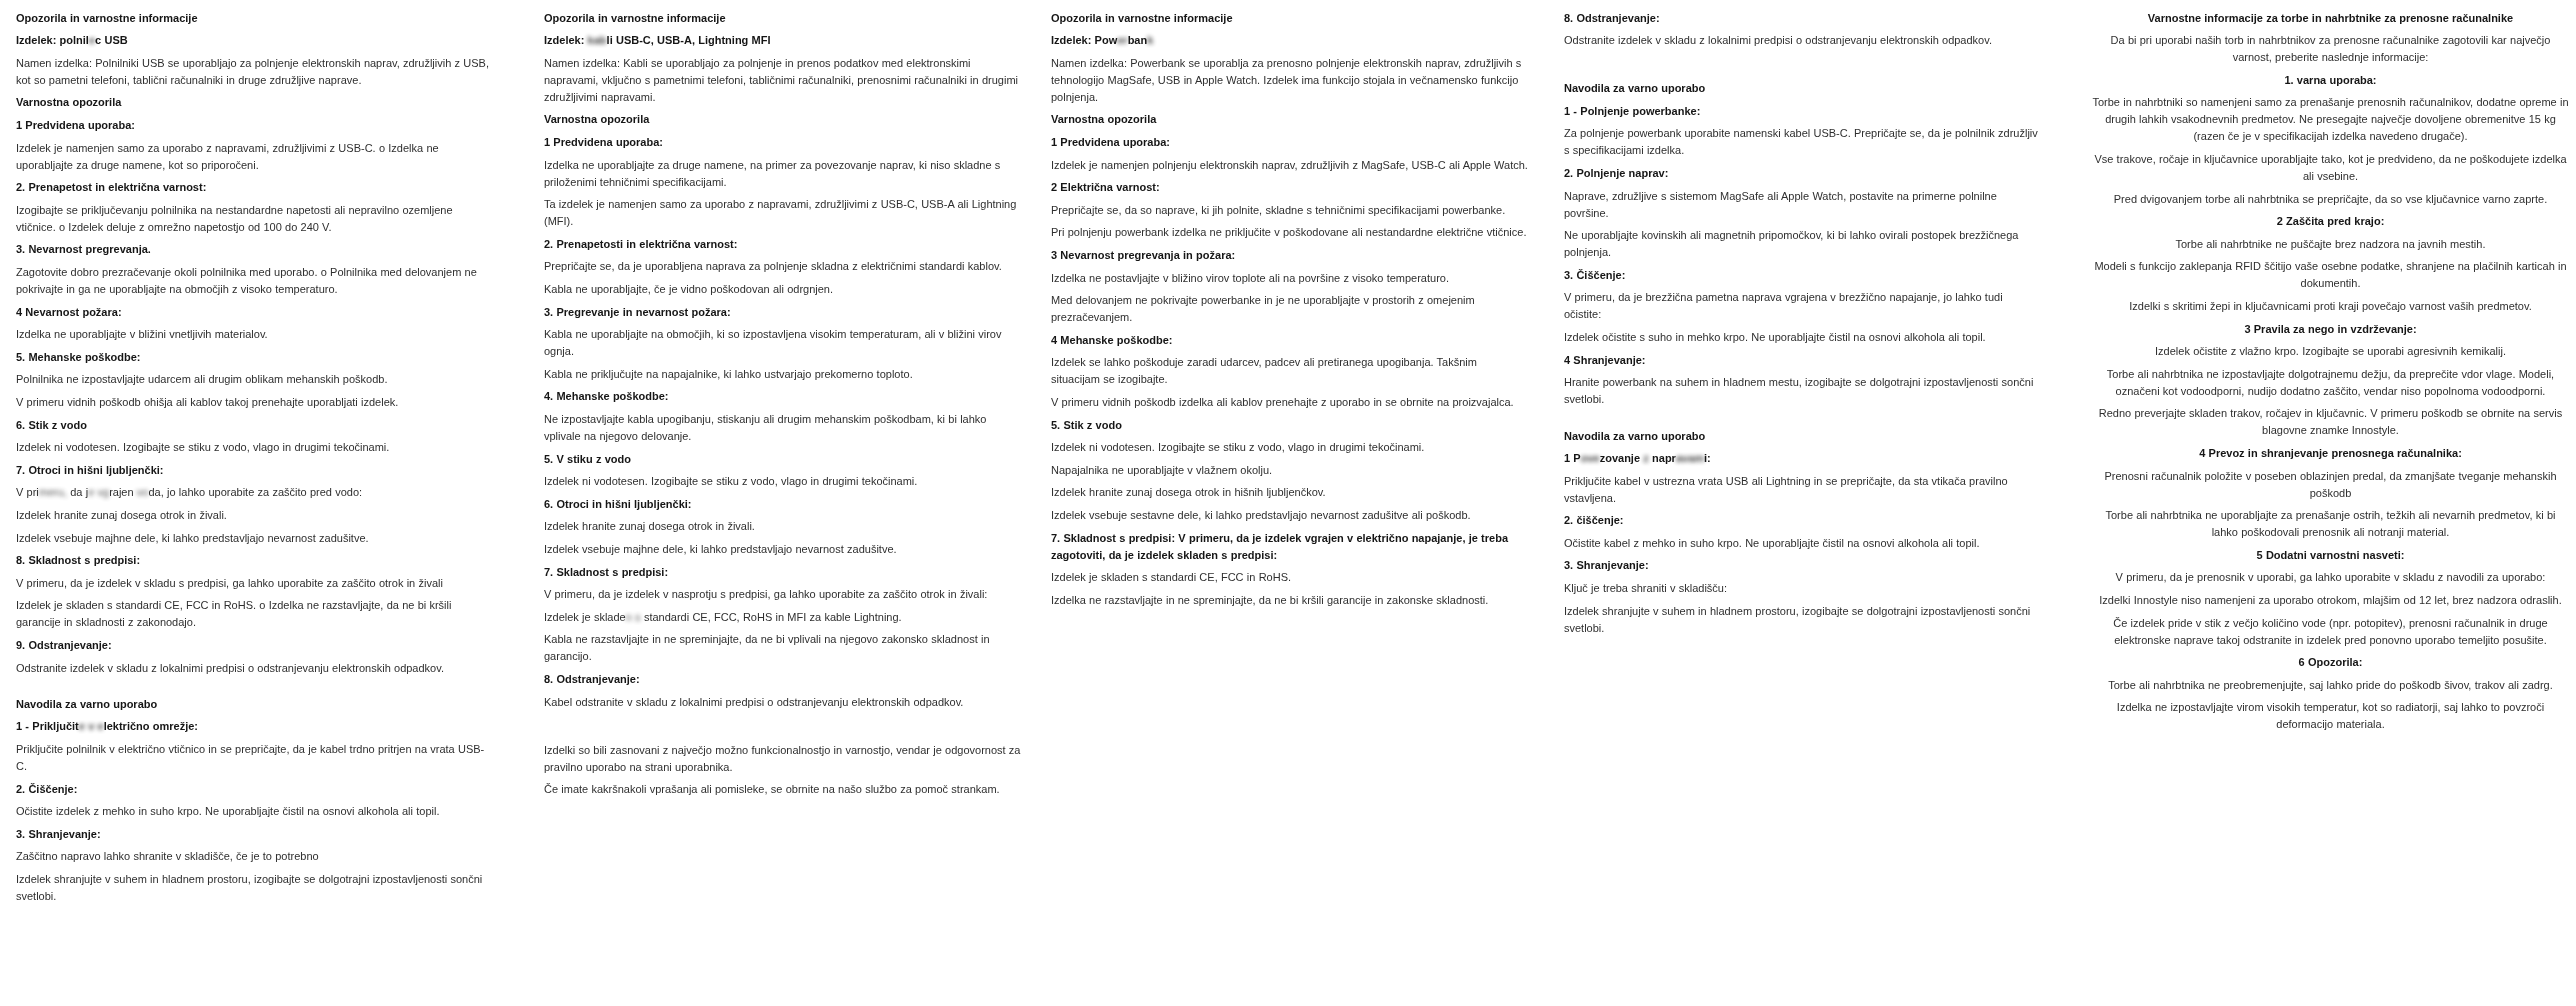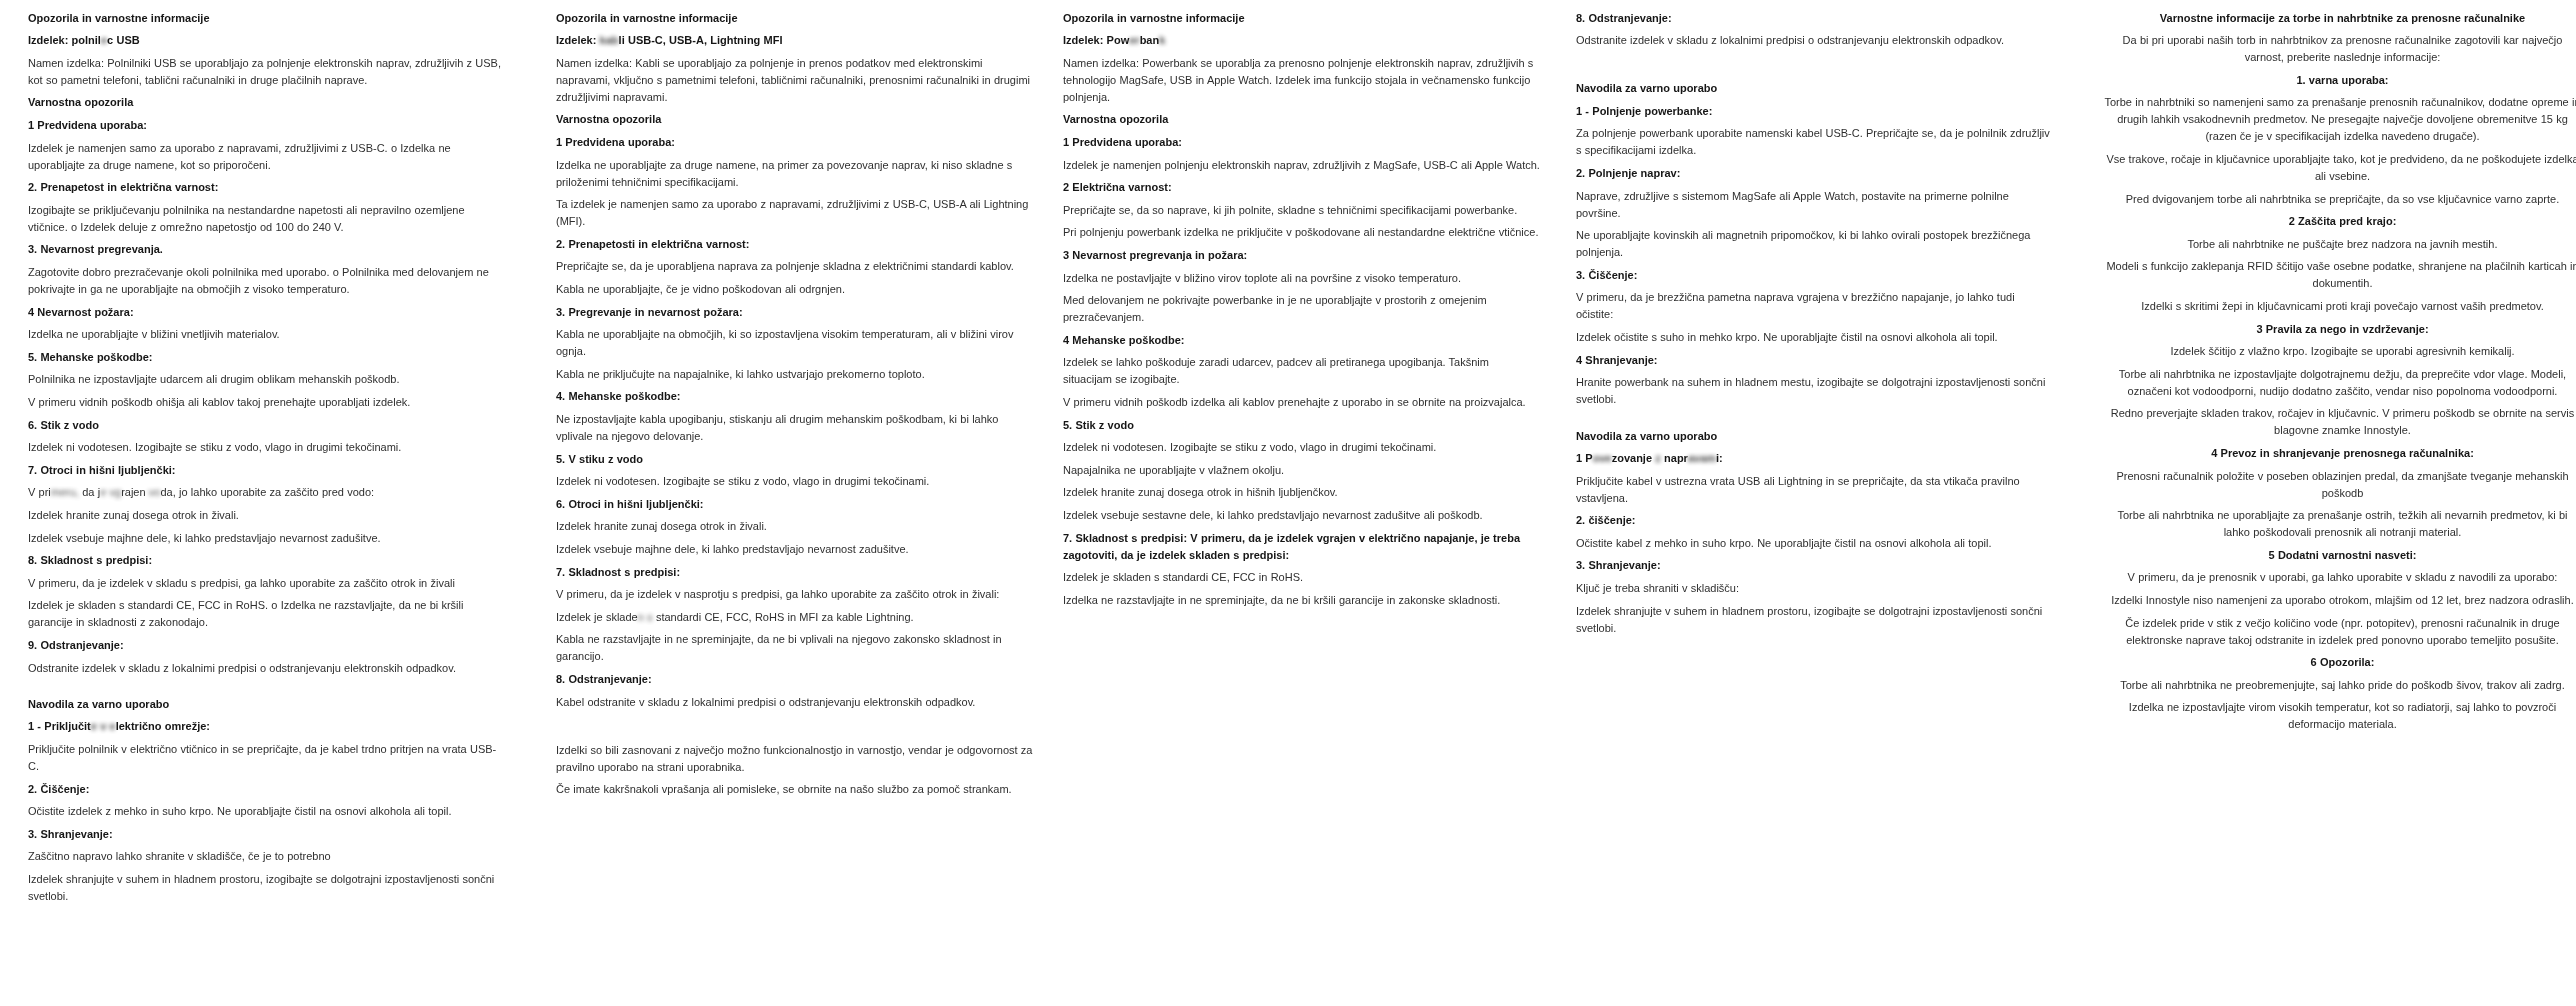--- a/index.html
+++ b/index.html
@@ -8,21 +8,21 @@
     --heading-color:#161616;
   }
   *{margin:0;padding:0;box-sizing:border-box;}
   html,body{width:2576px;height:1006px;}
   body{
     background:var(--bg);
     font-family:"Liberation Sans","DejaVu Sans",sans-serif;
     overflow:hidden;
     position:relative;
   }
-  .doc{position:absolute;inset:0;margin-left:12px;}
+  .doc{position:absolute;inset:0;}
   .column{
     position:absolute;
     top:9.7px;
     width:477px;
   }
   #col-1{left:16px;}
   #col-2{left:544px;}
   #col-3{left:1051px;}
   #col-4{left:1564px;}
   #col-5{left:2092px;text-align:center;}
@@ -44,21 +44,21 @@
     opacity:.82;
   }
 </style>
 </head>
 <body>
 
 <main class="doc">
   <section class="column" id="col-1">
       <div class="block h"><span class="">Opozorila in varnostne informacije</span></div>
       <div class="block h"><span class="">Izdelek: polnil</span><span class="rx">e</span><span class="">c USB</span></div>
-      <div class="block p"><span class="">Namen izdelka: Polnilniki USB se uporabljajo za polnjenje elektronskih naprav, združljivih z USB, kot so pametni telefoni, tablični računalniki in druge plačilnih naprave.</span></div>
+      <div class="block p"><span class="">Namen izdelka: Polnilniki USB se uporabljajo za polnjenje elektronskih naprav, združljivih z USB, kot so pametni telefoni, tablični računalniki in druge združljive naprave.</span></div>
       <div class="block h"><span class="">Varnostna opozorila</span></div>
       <div class="block h"><span class="">1 Predvidena uporaba:</span></div>
       <div class="block p"><span class="">Izdelek je namenjen samo za uporabo z napravami, združljivimi z USB-C. o Izdelka ne uporabljajte za druge namene, kot so priporočeni.</span></div>
       <div class="block h"><span class="">2. Prenapetost in električna varnost:</span></div>
       <div class="block p"><span class="">Izogibajte se priključevanju polnilnika na nestandardne napetosti ali nepravilno ozemljene vtičnice. o Izdelek deluje z omrežno napetostjo od 100 do 240 V.</span></div>
       <div class="block h"><span class="">3. Nevarnost pregrevanja.</span></div>
       <div class="block p"><span class="">Zagotovite dobro prezračevanje okoli polnilnika med uporabo. o Polnilnika med delovanjem ne pokrivajte in ga ne uporabljajte na območjih z visoko temperaturo.</span></div>
       <div class="block h"><span class="">4 Nevarnost požara:</span></div>
       <div class="block p"><span class="">Izdelka ne uporabljajte v bližini vnetljivih materialov.</span></div>
       <div class="block h"><span class="">5. Mehanske poškodbe:</span></div>
@@ -167,21 +167,21 @@
       <div class="block p"><span class="">Da bi pri uporabi naših torb in nahrbtnikov za prenosne računalnike zagotovili kar največjo varnost, preberite naslednje informacije:</span></div>
       <div class="block h"><span class="">1. varna uporaba:</span></div>
       <div class="block p"><span class="">Torbe in nahrbtniki so namenjeni samo za prenašanje prenosnih računalnikov, dodatne opreme in drugih lahkih vsakodnevnih predmetov. Ne presegajte največje dovoljene obremenitve 15 kg (razen če je v specifikacijah izdelka navedeno drugače).</span></div>
       <div class="block p"><span class="">Vse trakove, ročaje in ključavnice uporabljajte tako, kot je predvideno, da ne poškodujete izdelka ali vsebine.</span></div>
       <div class="block p"><span class="">Pred dvigovanjem torbe ali nahrbtnika se prepričajte, da so vse ključavnice varno zaprte.</span></div>
       <div class="block h"><span class="">2 Zaščita pred krajo:</span></div>
       <div class="block p"><span class="">Torbe ali nahrbtnike ne puščajte brez nadzora na javnih mestih.</span></div>
       <div class="block p"><span class="">Modeli s funkcijo zaklepanja RFID ščitijo vaše osebne podatke, shranjene na plačilnih karticah in dokumentih.</span></div>
       <div class="block p"><span class="">Izdelki s skritimi žepi in ključavnicami proti kraji povečajo varnost vaših predmetov.</span></div>
       <div class="block h"><span class="">3 Pravila za nego in vzdrževanje:</span></div>
-      <div class="block p"><span class="">Izdelek ščitijo z vlažno krpo. Izogibajte se uporabi agresivnih kemikalij.</span></div>
+      <div class="block p"><span class="">Izdelek očistite z vlažno krpo. Izogibajte se uporabi agresivnih kemikalij.</span></div>
       <div class="block p"><span class="">Torbe ali nahrbtnika ne izpostavljajte dolgotrajnemu dežju, da preprečite vdor vlage. Modeli, označeni kot vodoodporni, nudijo dodatno zaščito, vendar niso popolnoma vodoodporni.</span></div>
       <div class="block p"><span class="">Redno preverjajte skladen trakov, ročajev in ključavnic. V primeru poškodb se obrnite na servis blagovne znamke Innostyle.</span></div>
       <div class="block h"><span class="">4 Prevoz in shranjevanje prenosnega računalnika:</span></div>
       <div class="block p"><span class="">Prenosni računalnik položite v poseben oblazinjen predal, da zmanjšate tveganje mehanskih poškodb</span></div>
       <div class="block p"><span class="">Torbe ali nahrbtnika ne uporabljajte za prenašanje ostrih, težkih ali nevarnih predmetov, ki bi lahko poškodovali prenosnik ali notranji material.</span></div>
       <div class="block h"><span class="">5 Dodatni varnostni nasveti:</span></div>
       <div class="block p"><span class="">V primeru, da je prenosnik v uporabi, ga lahko uporabite v skladu z navodili za uporabo:</span></div>
       <div class="block p"><span class="">Izdelki Innostyle niso namenjeni za uporabo otrokom, mlajšim od 12 let, brez nadzora odraslih.</span></div>
       <div class="block p"><span class="">Če izdelek pride v stik z večjo količino vode (npr. potopitev), prenosni računalnik in druge elektronske naprave takoj odstranite in izdelek pred ponovno uporabo temeljito posušite.</span></div>
       <div class="block h"><span class="">6 Opozorila:</span></div>

